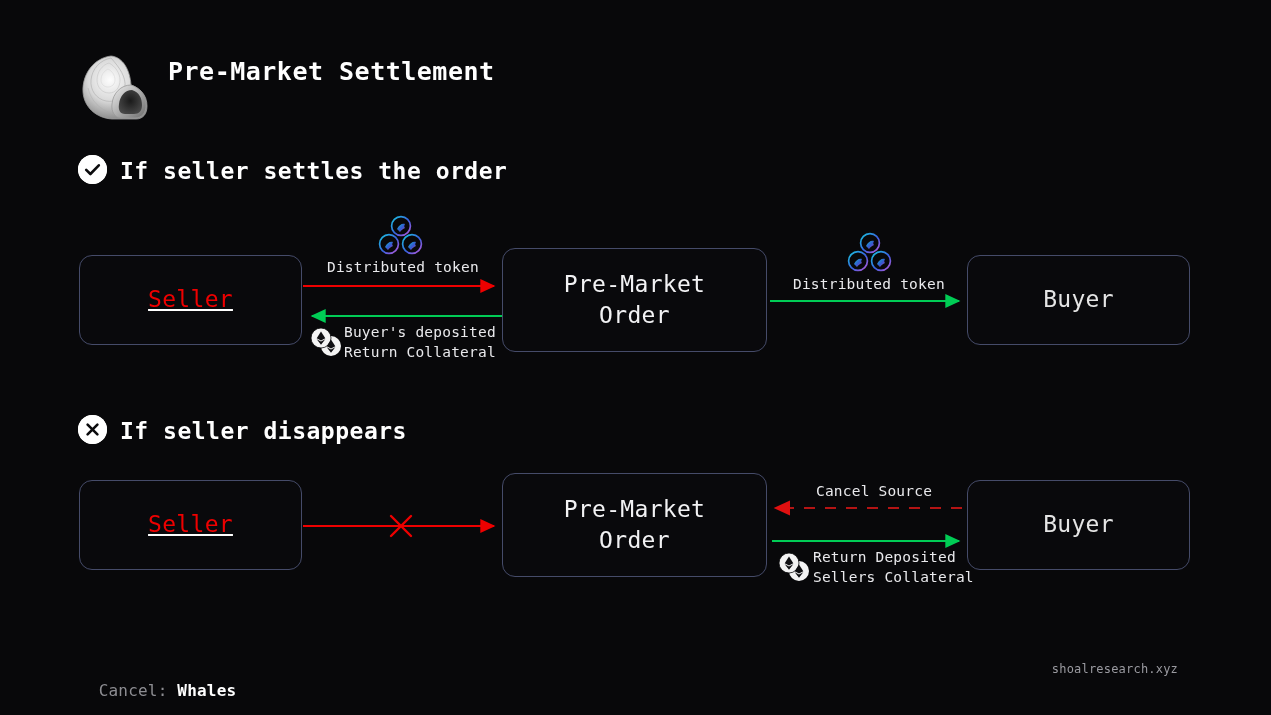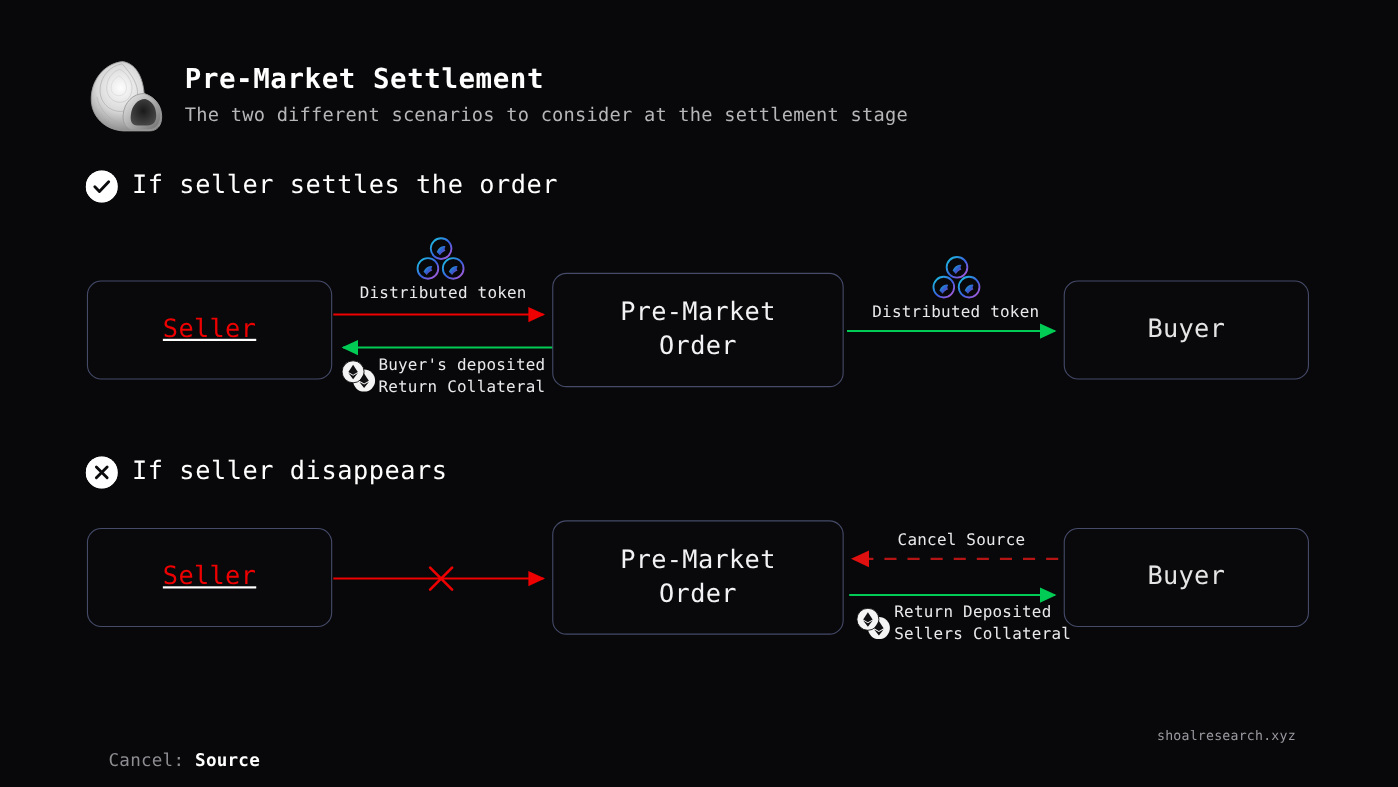--- a/index.html
+++ b/index.html
@@ -47,22 +47,23 @@
     color: #b6b6b8;
     margin-top: 8px;
     letter-spacing: 0.2px;
     white-space: pre;
   }
 
   
   .section-head {
     position: absolute;
     display: flex;
-    align-items: flex-start;
+    align-items: flex-end;
     gap: 13px;
+    font-weight: bold;
   }
   .section-head.s1 { left: 78px; top: 155px; }
   .section-head.s2 { left: 78px; top: 415px; }
 
   .badge {
     width: 29px;
     height: 29px;
     border-radius: 50%;
     background: #ffffff;
     display: flex;
@@ -196,21 +197,20 @@
       <path d="M33 5 C22 7 14 16 13 27 C12 37 18 46 28 48 C38 50 46 44 47 34 C48 24 42 15 33 5 Z" fill="none" stroke="#b5b5b5" stroke-width="0.9" opacity="0.85"></path>
       <path d="M31 10 C24 12 19 19 19 27 C19 34 24 40 31 40 C38 40 42 34 42 27 C42 20 37 13 31 10 Z" fill="none" stroke="#c2c2c2" stroke-width="0.8" opacity="0.7"></path>
       <path d="M30 16 C26 18 23 22 23 27 C23 31 26 34 30 34 C34 34 37 31 37 27 C37 22 34 18 30 16 Z" fill="none" stroke="#cccccc" stroke-width="0.7" opacity="0.6"></path>
       <path d="M53 32 C62 35 68 42 68 52 C68 60 64 65 57 65 L44 65 C37 65 33 59 34 51 C35 40 43 32 53 32 Z" fill="url(#shellEdge)" stroke="#9a9a9a" stroke-width="0.8"></path>
       <path d="M54 37 C61 39 64 45 64 52 C64 58 61 61 56 61 L47 61 C42 61 40 57 41 51 C42 43 47 37 54 37 Z" fill="url(#apertureG)"></path>
       <path d="M10 35 C13 48 22 57 34 60" fill="none" stroke="#a9a9a9" stroke-width="0.8" opacity="0.5"></path>
     </svg>
   </div>
   <div class="header-text">
     <div class="title">Pre-Market Settlement</div>
-    <div class="subtitle">The two different scenarios to consider at the settlement stage</div>
   </div>
 </div>
 
 <div class="section-head s1">
   <span class="badge">
     <svg width="29" height="29" viewBox="0 0 29 29">
       <circle cx="14.5" cy="14.5" r="14.5" fill="#ffffff"></circle>
       <path d="M8.2 14.8 L12.4 19 L20.8 10.3" fill="none" stroke="#0b0b0d" stroke-width="2.6" stroke-linecap="round" stroke-linejoin="round"></path>
     </svg>
   </span>
@@ -369,15 +369,15 @@
     <g fill="#101013">
       <path d="M21 12.5 L25.3 19.2 L21 21.6 L16.7 19.2 Z"></path>
       <path d="M21 22.6 L25.3 20.2 L21 25.8 L16.7 20.2 Z"></path>
     </g>
   </svg>
 </div>
 <div class="flow-label lbl-coll-2">Return Deposited
 Sellers Collateral</div>
 
 <div class="footer-left">
-  <span class="src-label">Cancel: </span><span class="src-value">Source</span>
+  <span class="src-label">Cancel: </span><span class="src-value">Whales</span>
 </div>
 <div class="footer-right">shoalresearch.xyz</div>
 
 </body></html>

